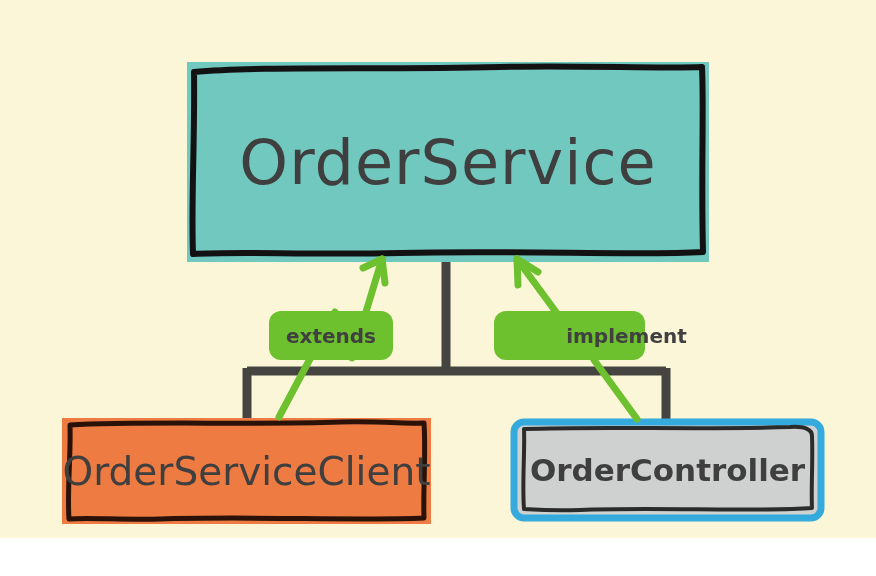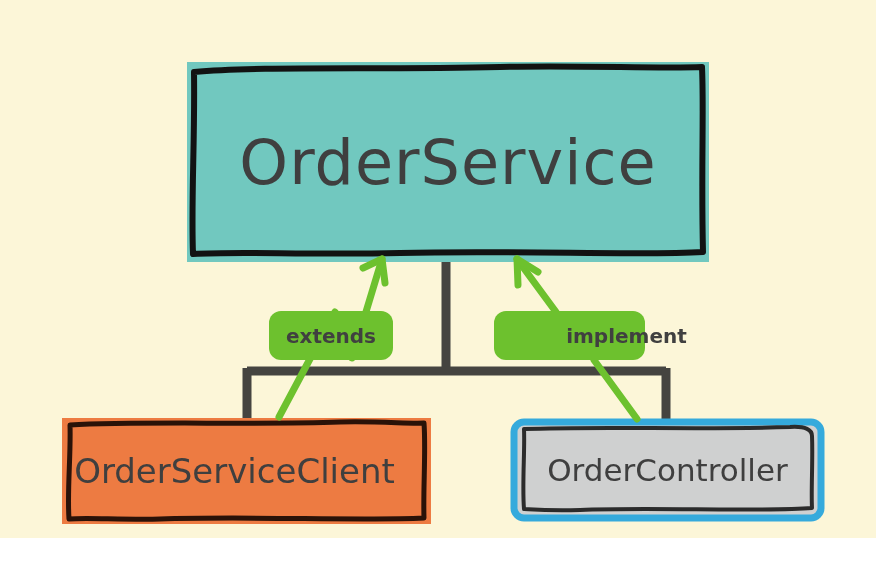--- a/index.html
+++ b/index.html
@@ -38,32 +38,33 @@
   }
   #label-orderservice {
     left: 187px;
     top: 62px;
     width: 522px;
     height: 200px;
     font-size: 62px;
     letter-spacing: 1px;
   }
   #label-orderserviceclient {
-    left: 50px;
+    left: 62px;
     top: 418px;
     width: 369px;
     height: 106px;
-    font-size: 34px;
+    font-size: 39px;
   }
   #label-ordercontroller {
     left: 512px;
     top: 420px;
     width: 311px;
     height: 100px;
     font-size: 31px;
+    font-weight: bold;
   }
   .edge-label {
     position: absolute;
     display: flex;
     align-items: center;
     justify-content: center;
     color: #404040;
     font-family: "DejaVu Sans", sans-serif;
     font-weight: bold;
     font-size: 20px;

